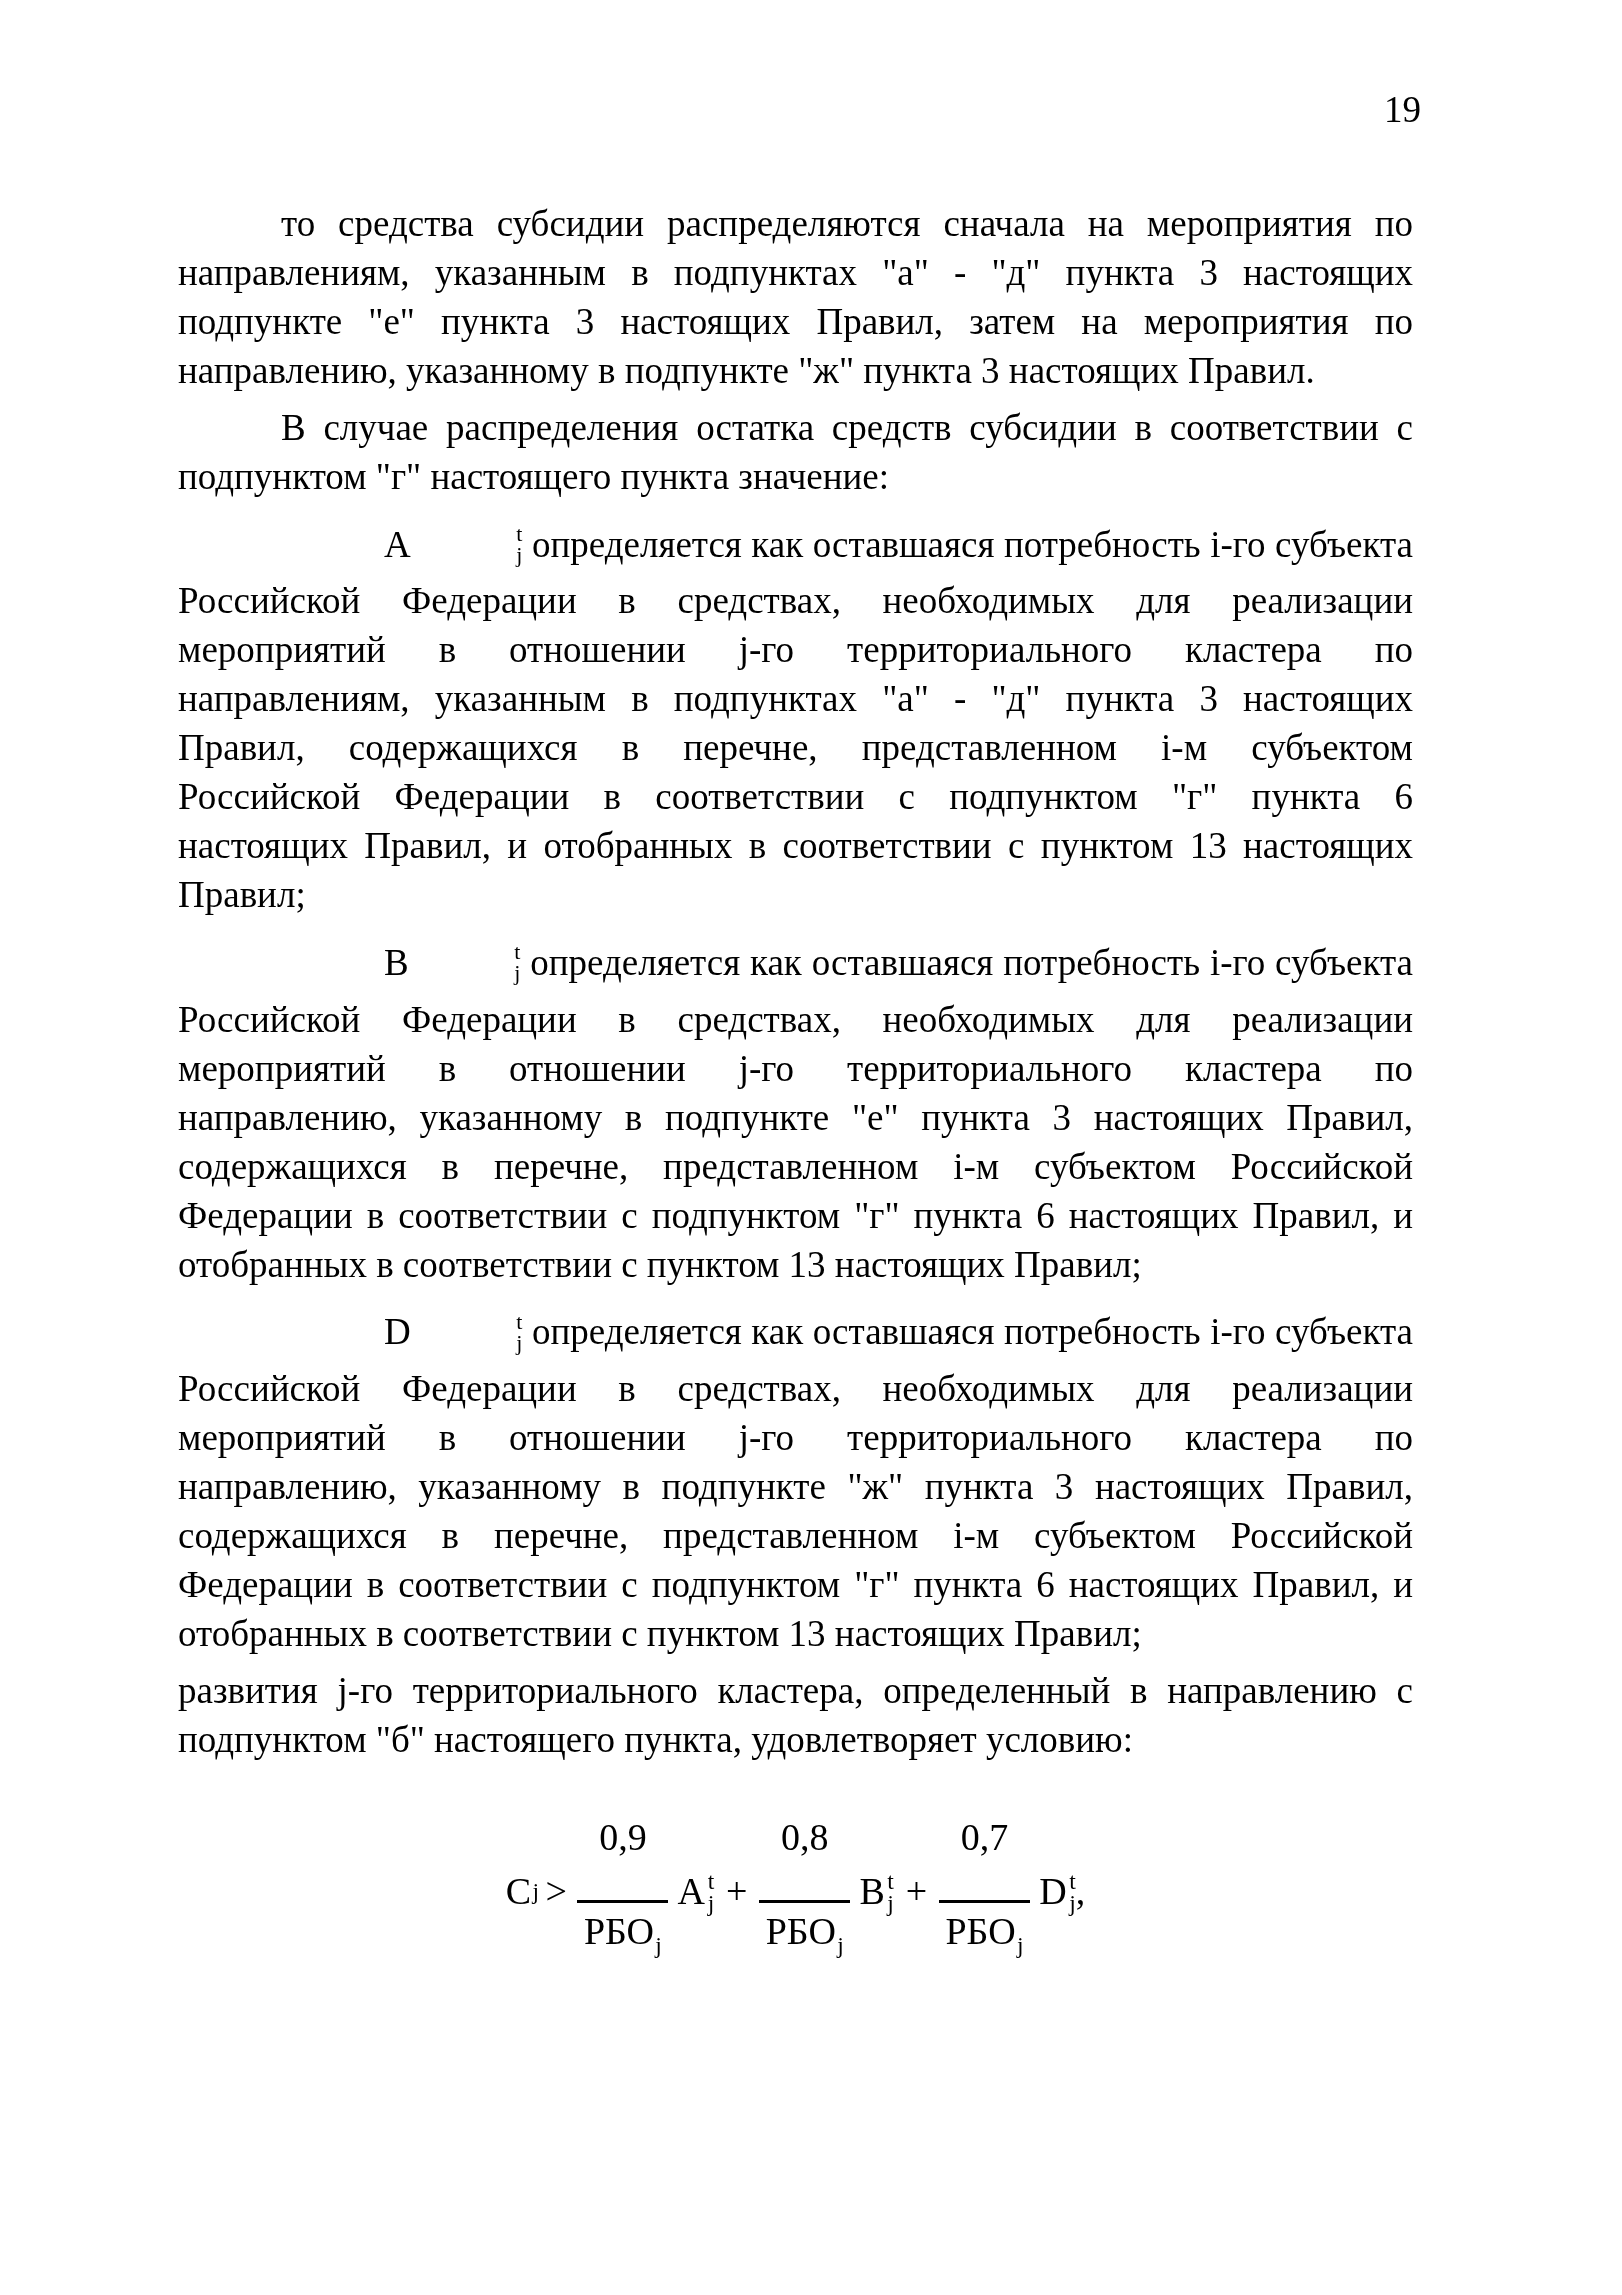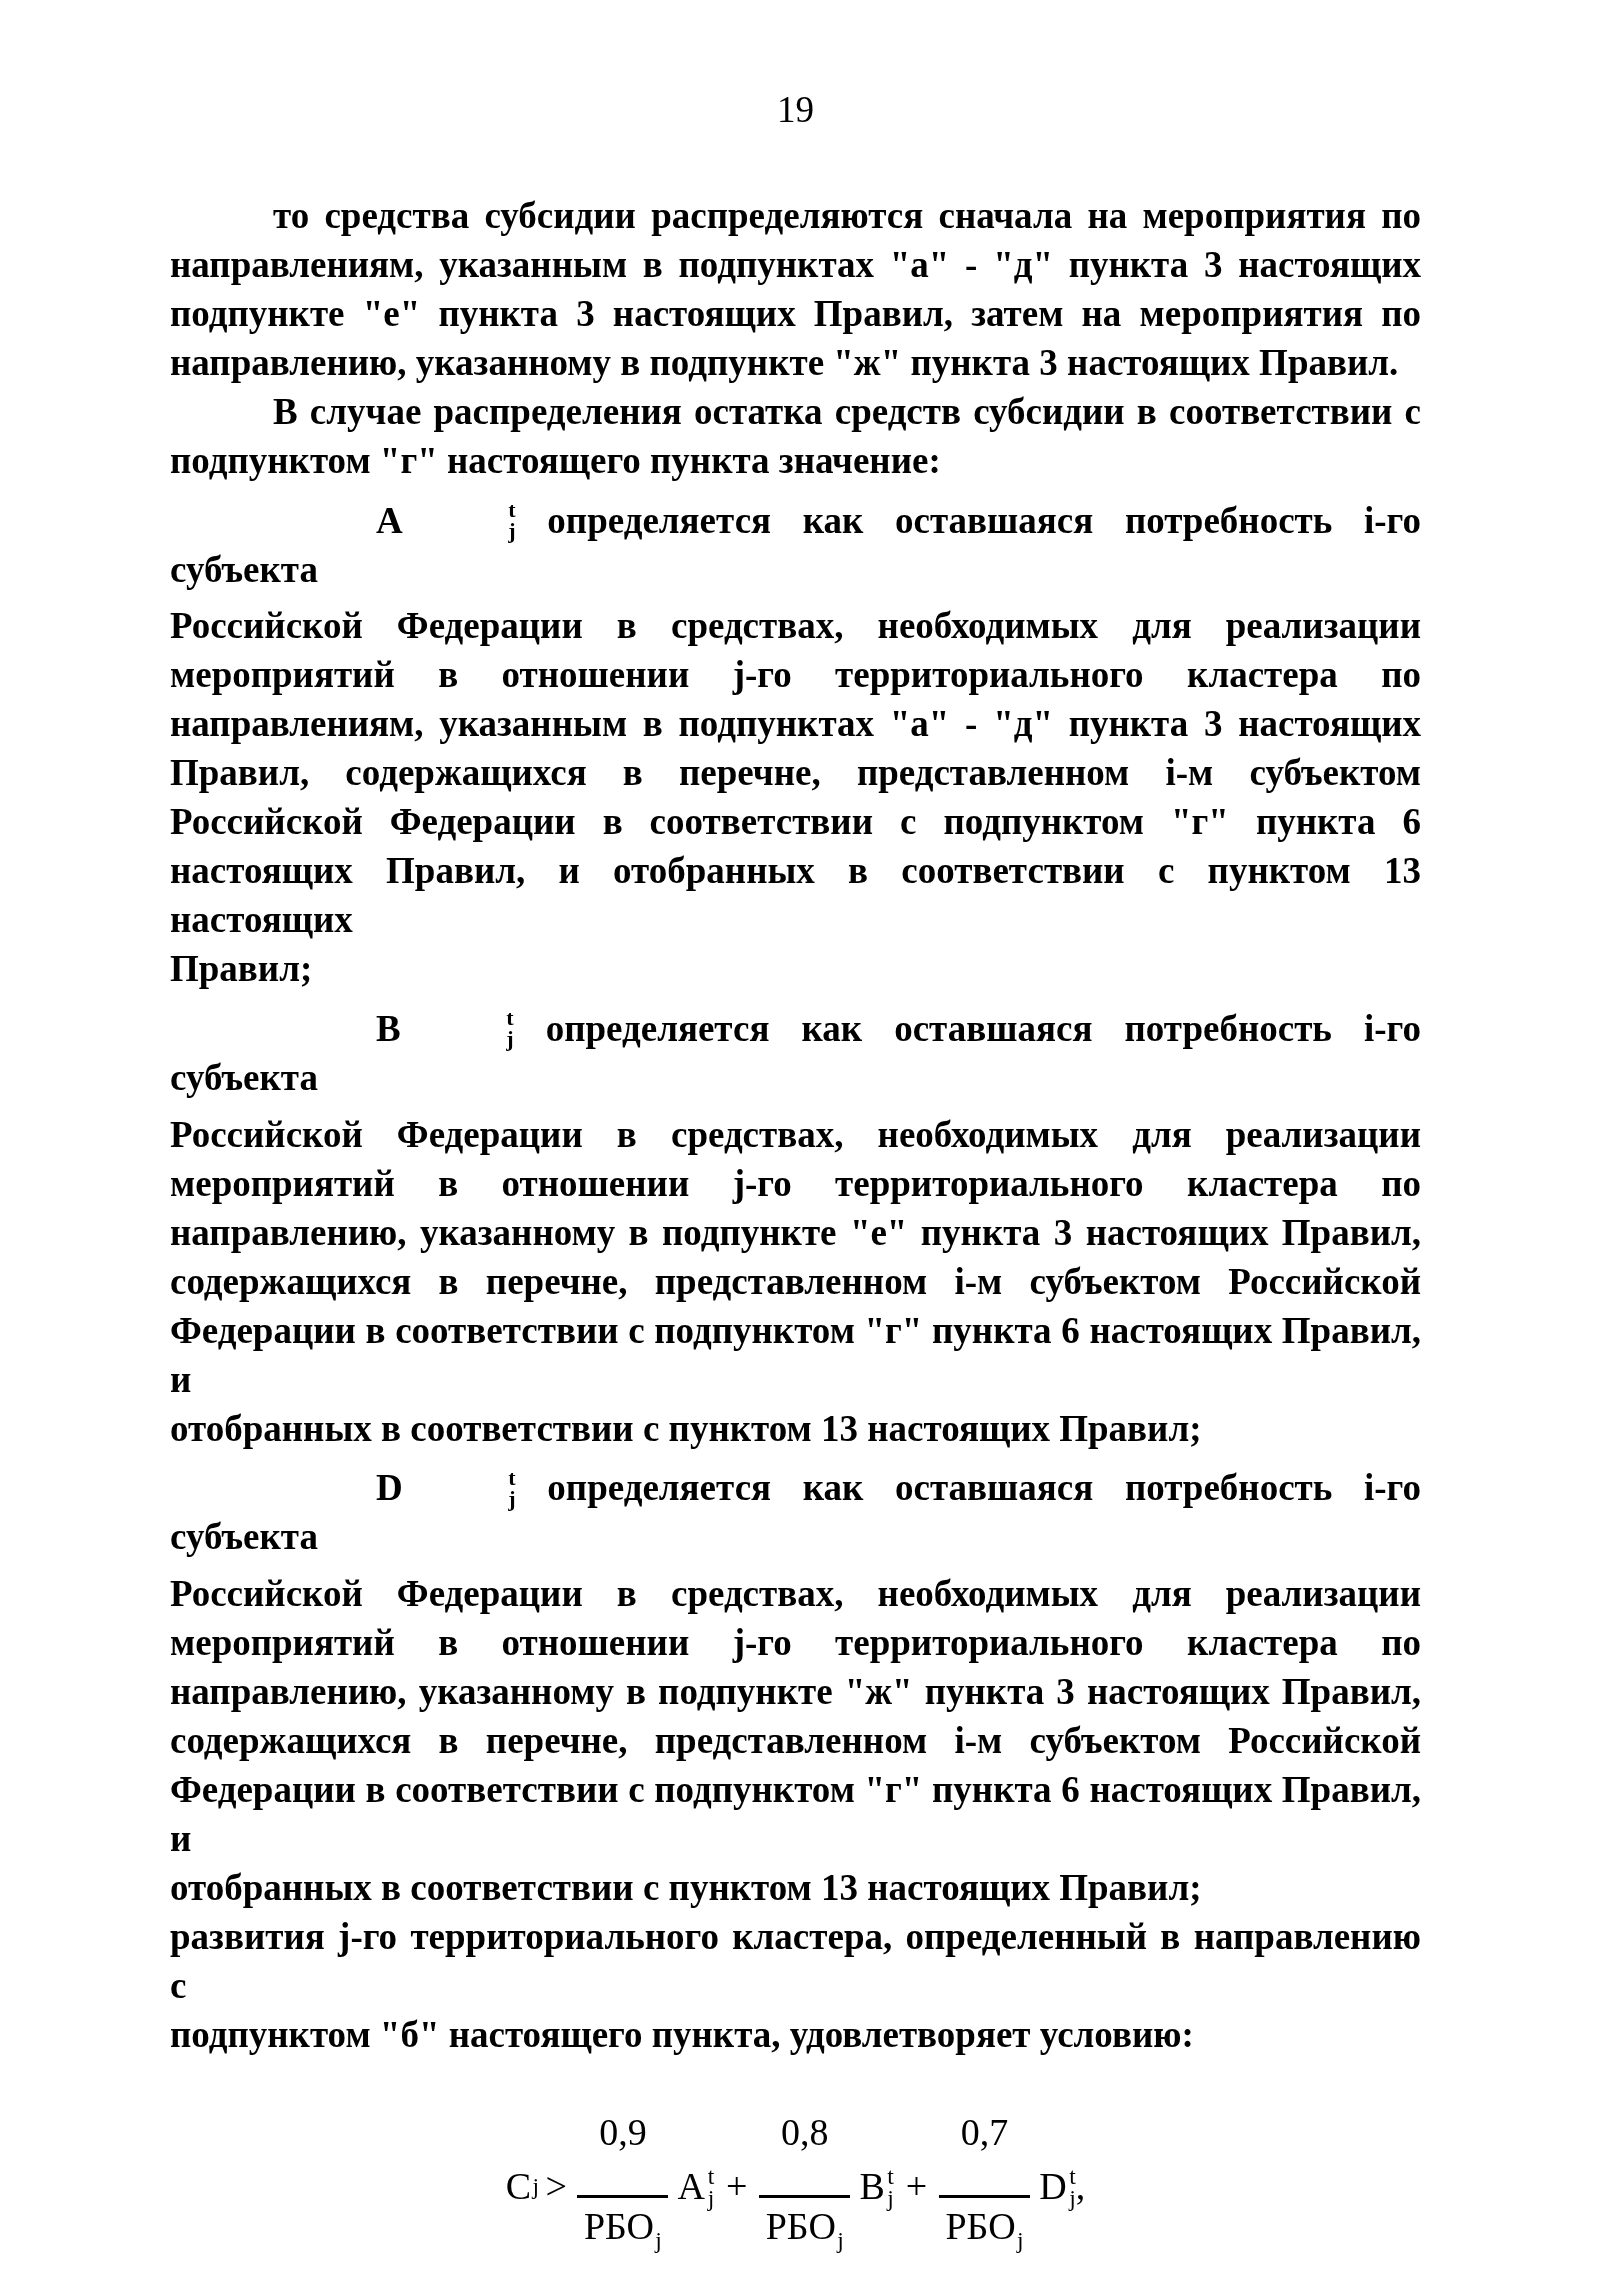--- a/index.html
+++ b/index.html
@@ -13,35 +13,35 @@
     color: #000000;
     font-family: "Liberation Serif", serif;
     overflow: hidden;
   }
 
   .page-number {
     position: absolute;
     top: 90px;
     left: 170px;
     width: 1251px;
-    text-align: center;
+    text-align: right;
     font-size: 37px;
     line-height: 39px;
   }
 
   .content {
     position: absolute;
     left: 170px;
     top: 191px;
     width: 1251px;
     font-size: 37px;
     line-height: 49px;
   }
 
-  .para { margin: 0; font-weight: bold; }
+  .para { margin: 8px; }
 
   .line {
     text-align: justify;
     text-align-last: justify;
   }
   .line.last { text-align-last: auto; }
   .line.first { text-indent: 103px; }
   .line.varline { padding: 10.5px 0 7.9px; }
 
   

